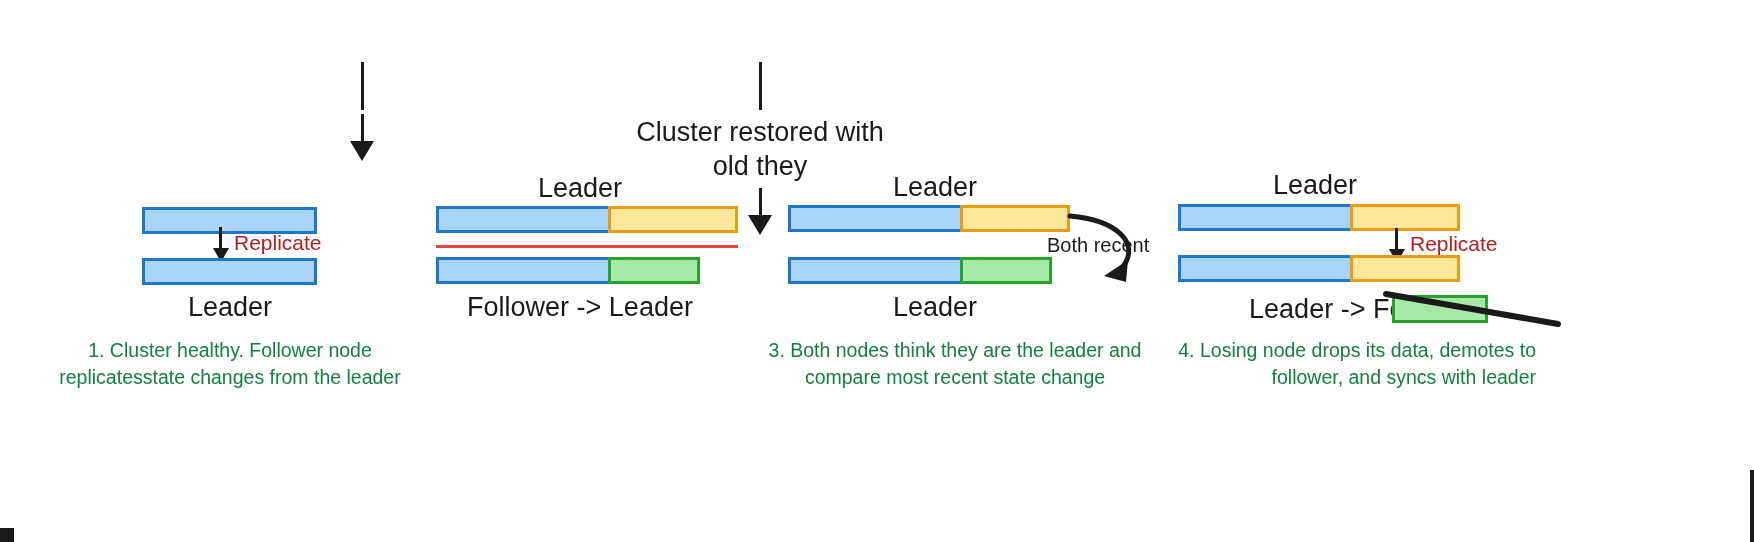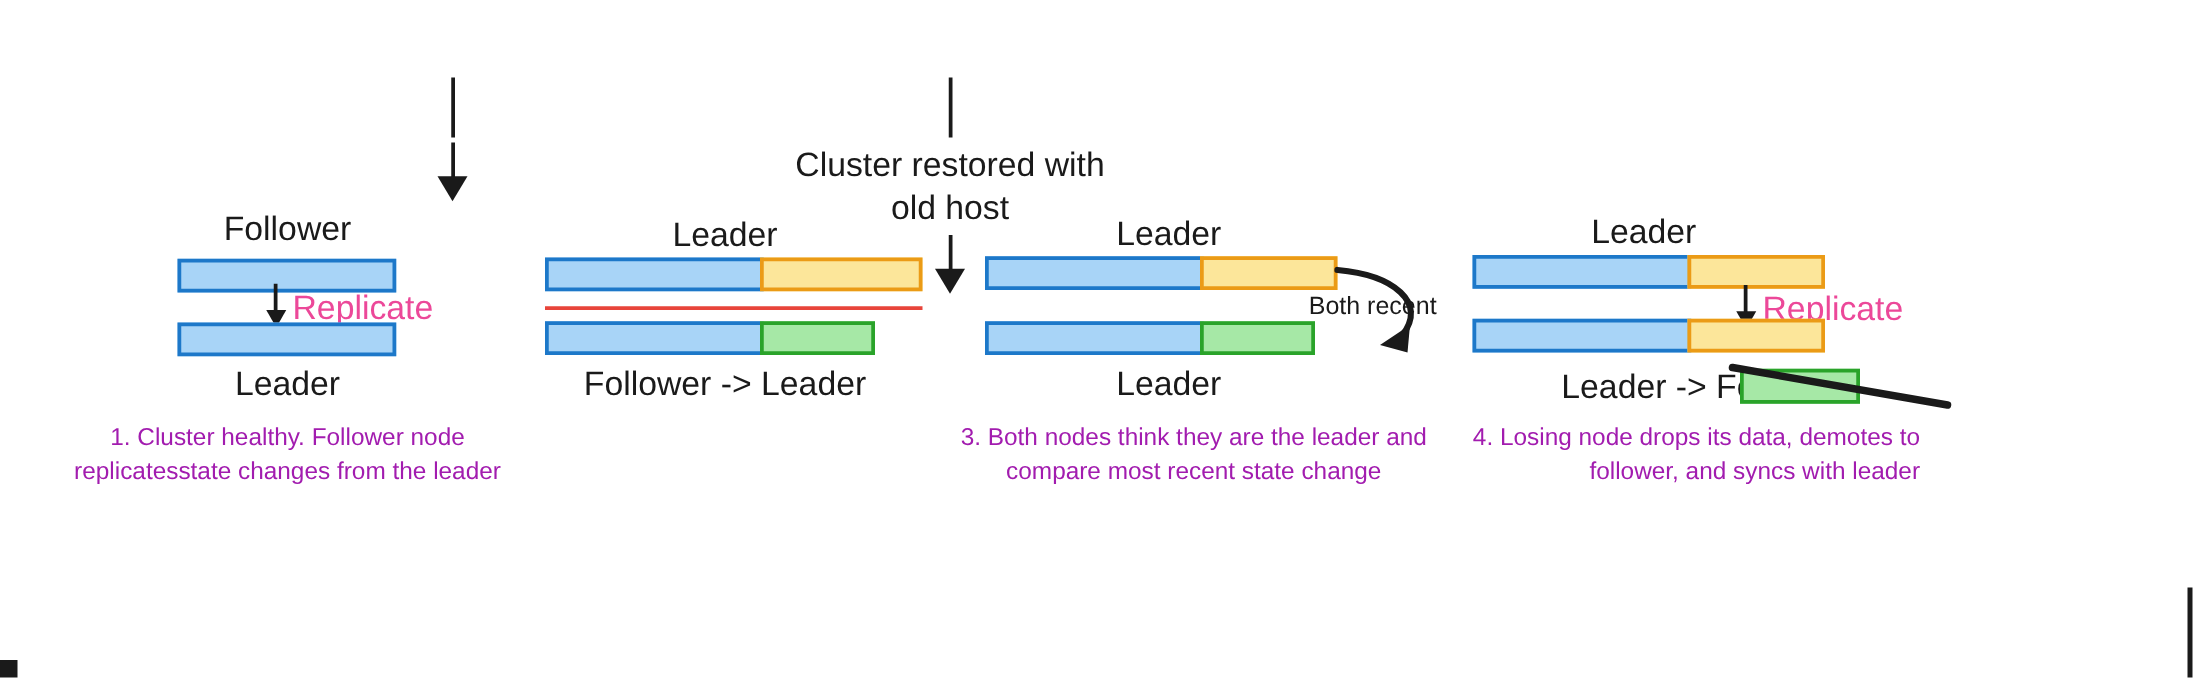--- a/index.html
+++ b/index.html
@@ -69,21 +69,21 @@
     text-align: center;
     font-size: 27px;
     color: #1a1a1a;
   }
   .panel-caption {
     position: absolute;
     width: 100%;
     text-align: center;
     font-size: 19.5px;
     line-height: 1.37;
-    color: #a21caf;
+    color: #15803d;
   }
 
   
   .node {
     position: absolute;
     display: flex;
     height: 27px;
     box-sizing: border-box;
   }
   .seg {
@@ -117,22 +117,22 @@
   }
   .replicate .head {
     width: 0; height: 0;
     margin: -1px auto 0;
     border-left: 8.5px solid transparent;
     border-right: 8.5px solid transparent;
     border-top: 14px solid #1a1a1a;
   }
   .replicate-label {
     position: absolute;
-    font-size: 27px;
-    color: #ec4899;
+    font-size: 21px;
+    color: #b91c1c;
     white-space: nowrap;
   }
 
   
   .split-line {
     position: absolute;
     height: 3px;
     background: #e8443a;
   }
 
@@ -175,30 +175,29 @@
     <div class="tick" style="height:48px;"></div>
     <div class="downarrow">
       <div class="shaft"></div>
       <div class="head"></div>
     </div>
   </div>
 
   <div class="transition" style="left:630px; top:62px; width:260px;">
     <div class="tick" style="height:48px;"></div>
     <div class="tlabel">Cluster restored with
-old host</div>
+old they</div>
     <div class="downarrow">
       <div class="shaft"></div>
       <div class="head"></div>
     </div>
   </div>
 
   <div class="panel" style="left:30px; width:400px;">
 
-    <div class="panel-title" style="top:168px;">Follower</div>
 
     <div class="node" style="left:112px; top:207px;">
       <div class="seg seg-blue" style="width:175px;"></div>
     </div>
 
     <div class="replicate" style="left:182px; top:227px; width:17px;">
       <div class="shaft"></div>
       <div class="head"></div>
     </div>
     <div class="replicate-label" style="left:204px; top:231px;">Replicate</div>

